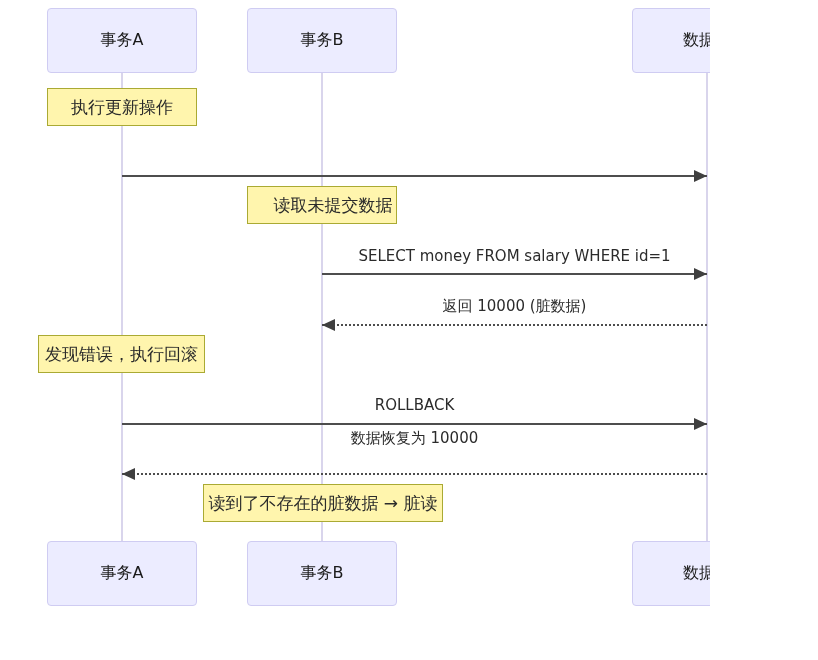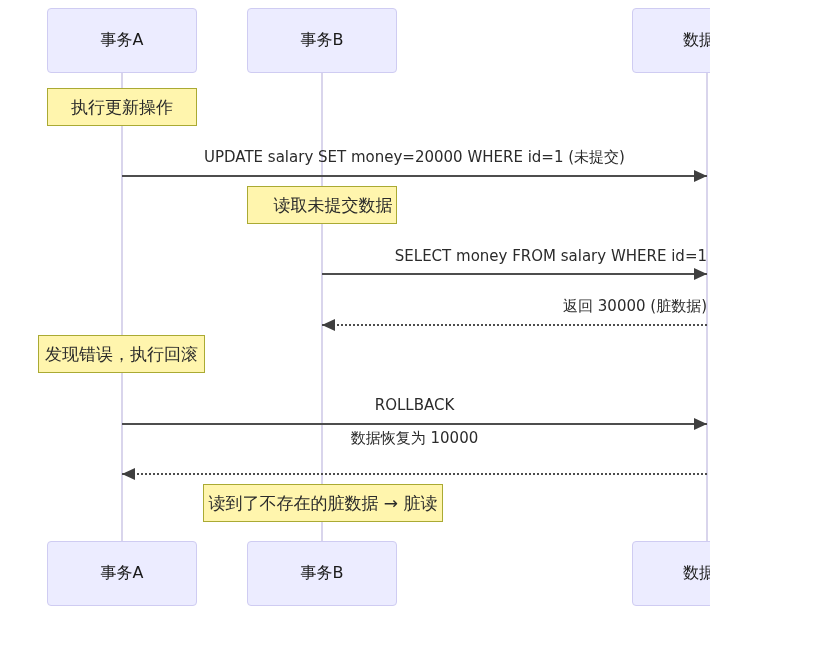--- a/index.html
+++ b/index.html
@@ -70,21 +70,21 @@
   .msg-label {
     position: absolute;
     text-align: center;
     font-size: 15px;
     color: #2b2b2b;
     height: 20px;
     line-height: 20px;
     white-space: nowrap;
   }
   .span-a-db { left: 122px; width: 585px; }
-  .span-b-db { left: 322px; width: 385px; text-align: right; }
+  .span-b-db { left: 322px; width: 385px; }
   .msg1-label { top: 147px; }
   .msg2-label { top: 246px; }
   .msg3-label { top: 296px; }
   .msg4-label { top: 395px; }
   .msg5-label { top: 428px; }
 
   
   .msg-line {
     position: absolute;
     height: 0;
@@ -148,29 +148,28 @@
   <div class="note note2">
     <span>读取未提交数据</span>
   </div>
   <div class="note note3">
     <span>发现错误，执行回滚</span>
   </div>
   <div class="note note4">
     <span>读到了不存在的脏数据 → 脏读</span>
   </div>
 
-  <div class="msg-label span-a-db msg1-label">UPDATE salary SET money=20000 WHERE id=1 (未提交)</div>
   <div class="msg-line msg1-line"></div>
   <div class="arrow right msg1-arrow"></div>
 
   <div class="msg-label span-b-db msg2-label">SELECT money FROM salary WHERE id=1</div>
   <div class="msg-line msg2-line"></div>
   <div class="arrow right msg2-arrow"></div>
 
-  <div class="msg-label span-b-db msg3-label">返回 30000 (脏数据)</div>
+  <div class="msg-label span-b-db msg3-label">返回 10000 (脏数据)</div>
   <div class="msg-line dotted msg3-line"></div>
   <div class="arrow left msg3-arrow"></div>
 
   <div class="msg-label span-a-db msg4-label">ROLLBACK</div>
   <div class="msg-line msg4-line"></div>
   <div class="arrow right msg4-arrow"></div>
 
   <div class="msg-label span-a-db msg5-label">数据恢复为 10000</div>
   <div class="msg-line dotted msg5-line"></div>
   <div class="arrow left msg5-arrow"></div>

